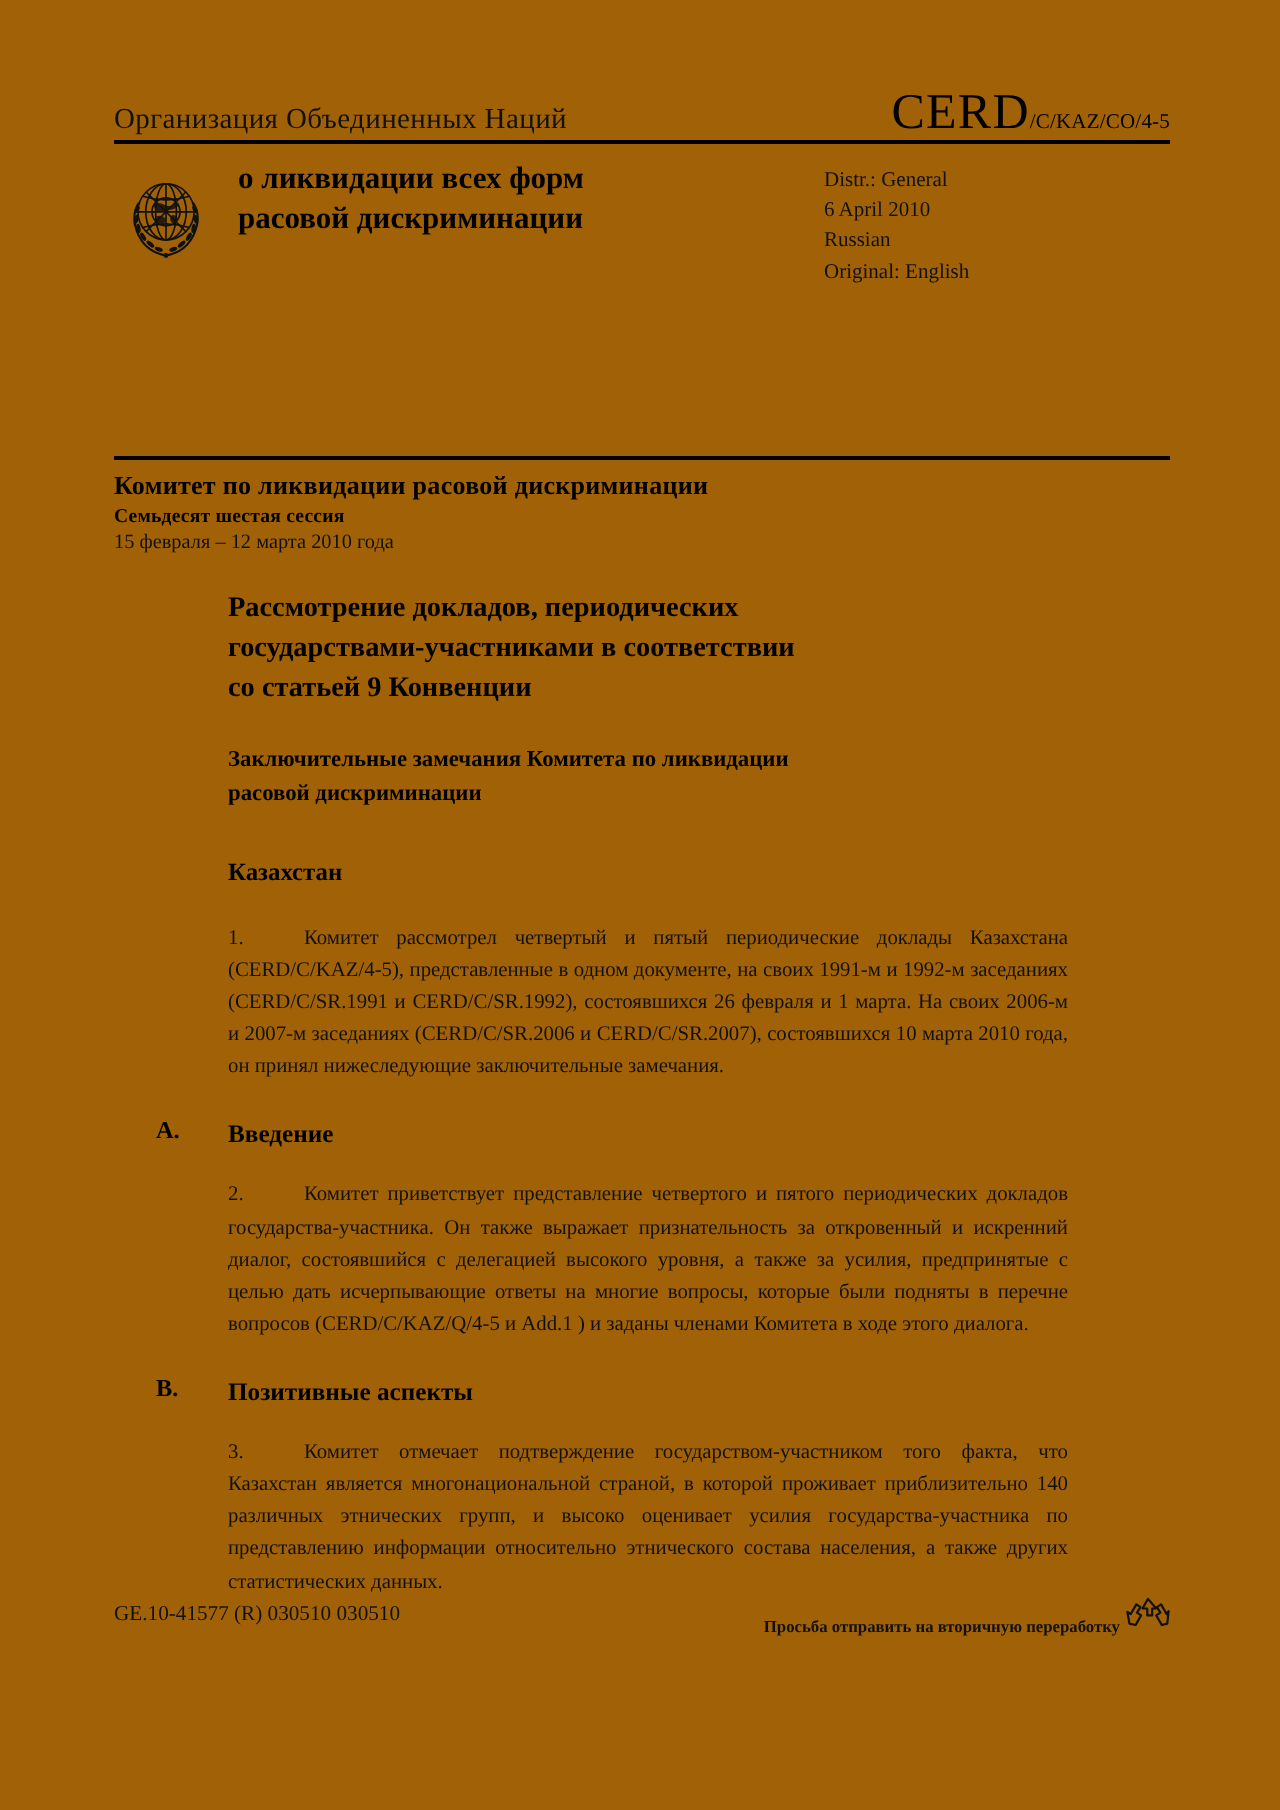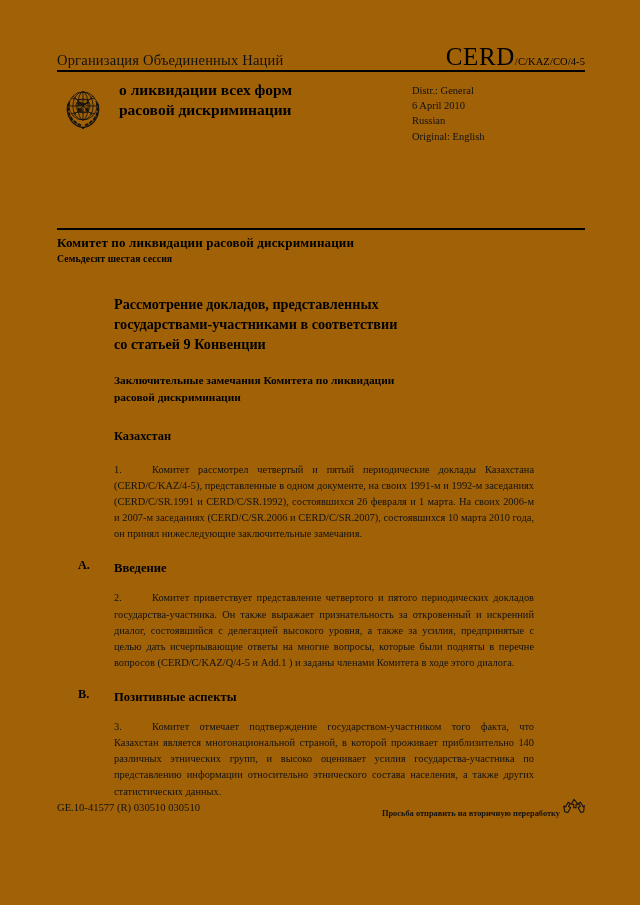--- a/index.html
+++ b/index.html
@@ -293,26 +293,27 @@
       <div>Russian</div>
       <div>Original: English</div>
     </div>
   </div>
 
   <div class="rule-mid"></div>
 
   <div class="committee">
     <div class="committee-name">Комитет по ликвидации расовой дискриминации</div>
     <div class="session">Семьдесят шестая сессия</div>
+    <div class="session-dates">15 февраля – 12 марта 2010 года</div>
   </div>
 
   <div class="body-area">
 
     <div class="main-title">
-      <div>Рассмотрение докладов, представленных</div>
+      <div>Рассмотрение докладов, периодических</div>
       <div>государствами-участниками в соответствии</div>
       <div>со статьей 9 Конвенции</div>
     </div>
 
     <div class="sub-title">
       <div>Заключительные замечания Комитета по ликвидации</div>
       <div>расовой дискриминации</div>
     </div>
 
     <div class="country">Казахстан</div>

